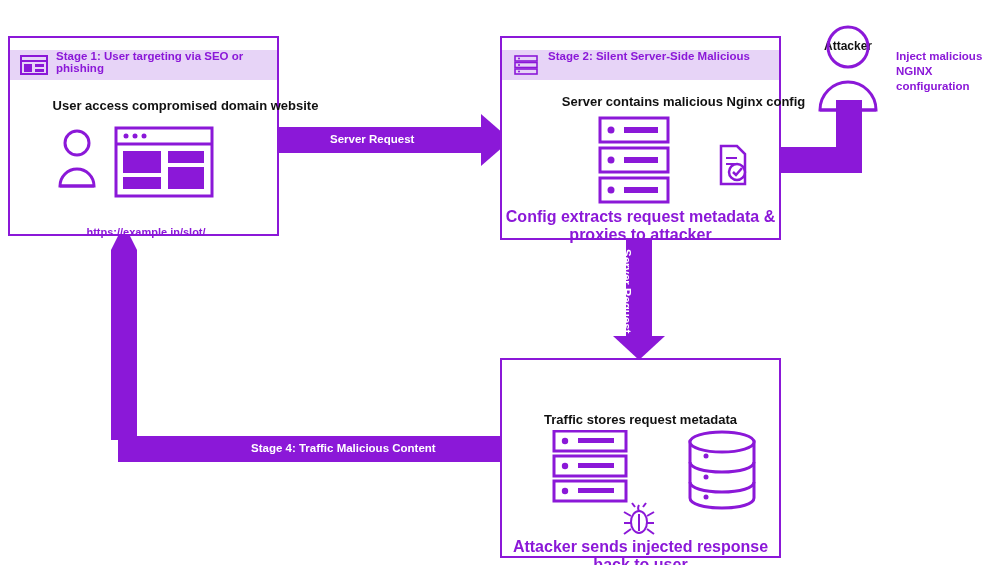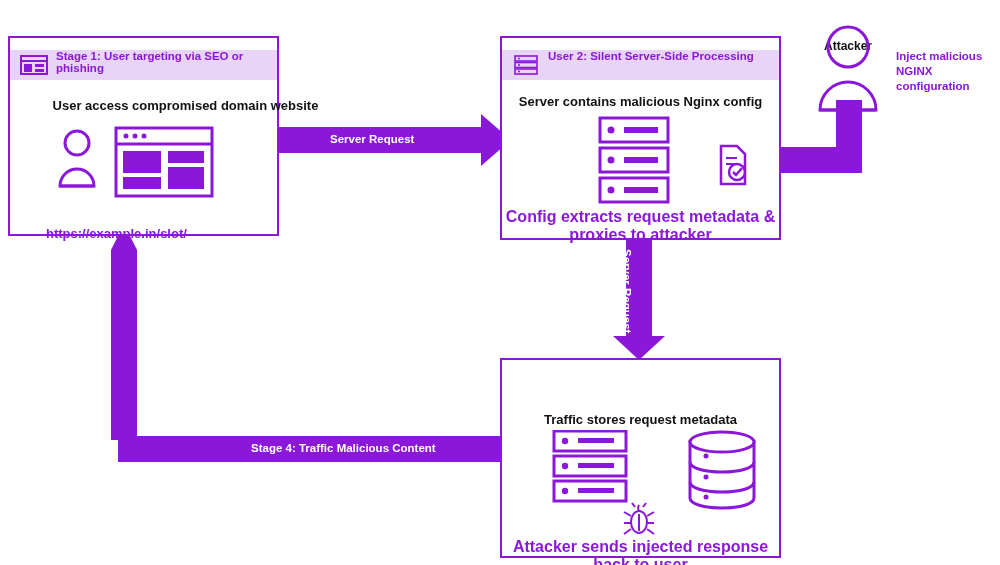--- a/index.html
+++ b/index.html
@@ -81,22 +81,23 @@
     position: absolute;
     left: 0;
     top: 0;
     width: 1000px;
     height: 565px;
     overflow: visible;
   }
   .url-text {
     position: absolute;
     color: #8b18d8;
-    font-size: 13px;
-    font-weight: bold;
+    font-size: 11px;
+    font-weight: bold;
+    text-align: center;
     width: 200px;
   }
   .metadata-label {
     position: absolute;
     color: #ffffff;
     font-size: 9px;
     font-weight: bold;
     white-space: nowrap;
   }
 </style>
@@ -185,23 +186,23 @@
   <div class="box" style="left:500px; top:36px; width:281px; height:204px;">
     <div class="box-header">
       <svg class="hdr-icon" viewBox="0 0 28 20">
         <rect x="3" y="1" width="22" height="5" fill="none" stroke="#8b18d8" stroke-width="1.6"></rect>
         <rect x="3" y="7.5" width="22" height="5" fill="none" stroke="#8b18d8" stroke-width="1.6"></rect>
         <rect x="3" y="14" width="22" height="5" fill="none" stroke="#8b18d8" stroke-width="1.6"></rect>
         <circle cx="7" cy="3.5" r="1" fill="#8b18d8"></circle>
         <circle cx="7" cy="10" r="1" fill="#8b18d8"></circle>
         <circle cx="7" cy="16.5" r="1" fill="#8b18d8"></circle>
       </svg>
-      <span class="hdr-title">User 2: Silent Server-Side Processing</span>
+      <span class="hdr-title">Stage 2: Silent Server-Side Malicious</span>
     </div>
-    <div class="box-title" style="top:56px;">Server contains malicious Nginx config</div>
+    <div class="box-title" style="top:56px;margin-left:43px;">Server contains malicious Nginx config</div>
 
     <svg style="position:absolute; left:78px; top:78px; width:130px; height:92px;" viewBox="0 0 130 92">
       <rect x="20" y="2" width="68" height="24" fill="none" stroke="#8b18d8" stroke-width="3"></rect>
       <rect x="20" y="32" width="68" height="24" fill="none" stroke="#8b18d8" stroke-width="3"></rect>
       <rect x="20" y="62" width="68" height="24" fill="none" stroke="#8b18d8" stroke-width="3"></rect>
       <circle cx="31" cy="14" r="3.5" fill="#8b18d8"></circle>
       <circle cx="31" cy="44" r="3.5" fill="#8b18d8"></circle>
       <circle cx="31" cy="74" r="3.5" fill="#8b18d8"></circle>
       <rect x="44" y="11" width="34" height="6" fill="#8b18d8"></rect>
       <rect x="44" y="41" width="34" height="6" fill="#8b18d8"></rect>

